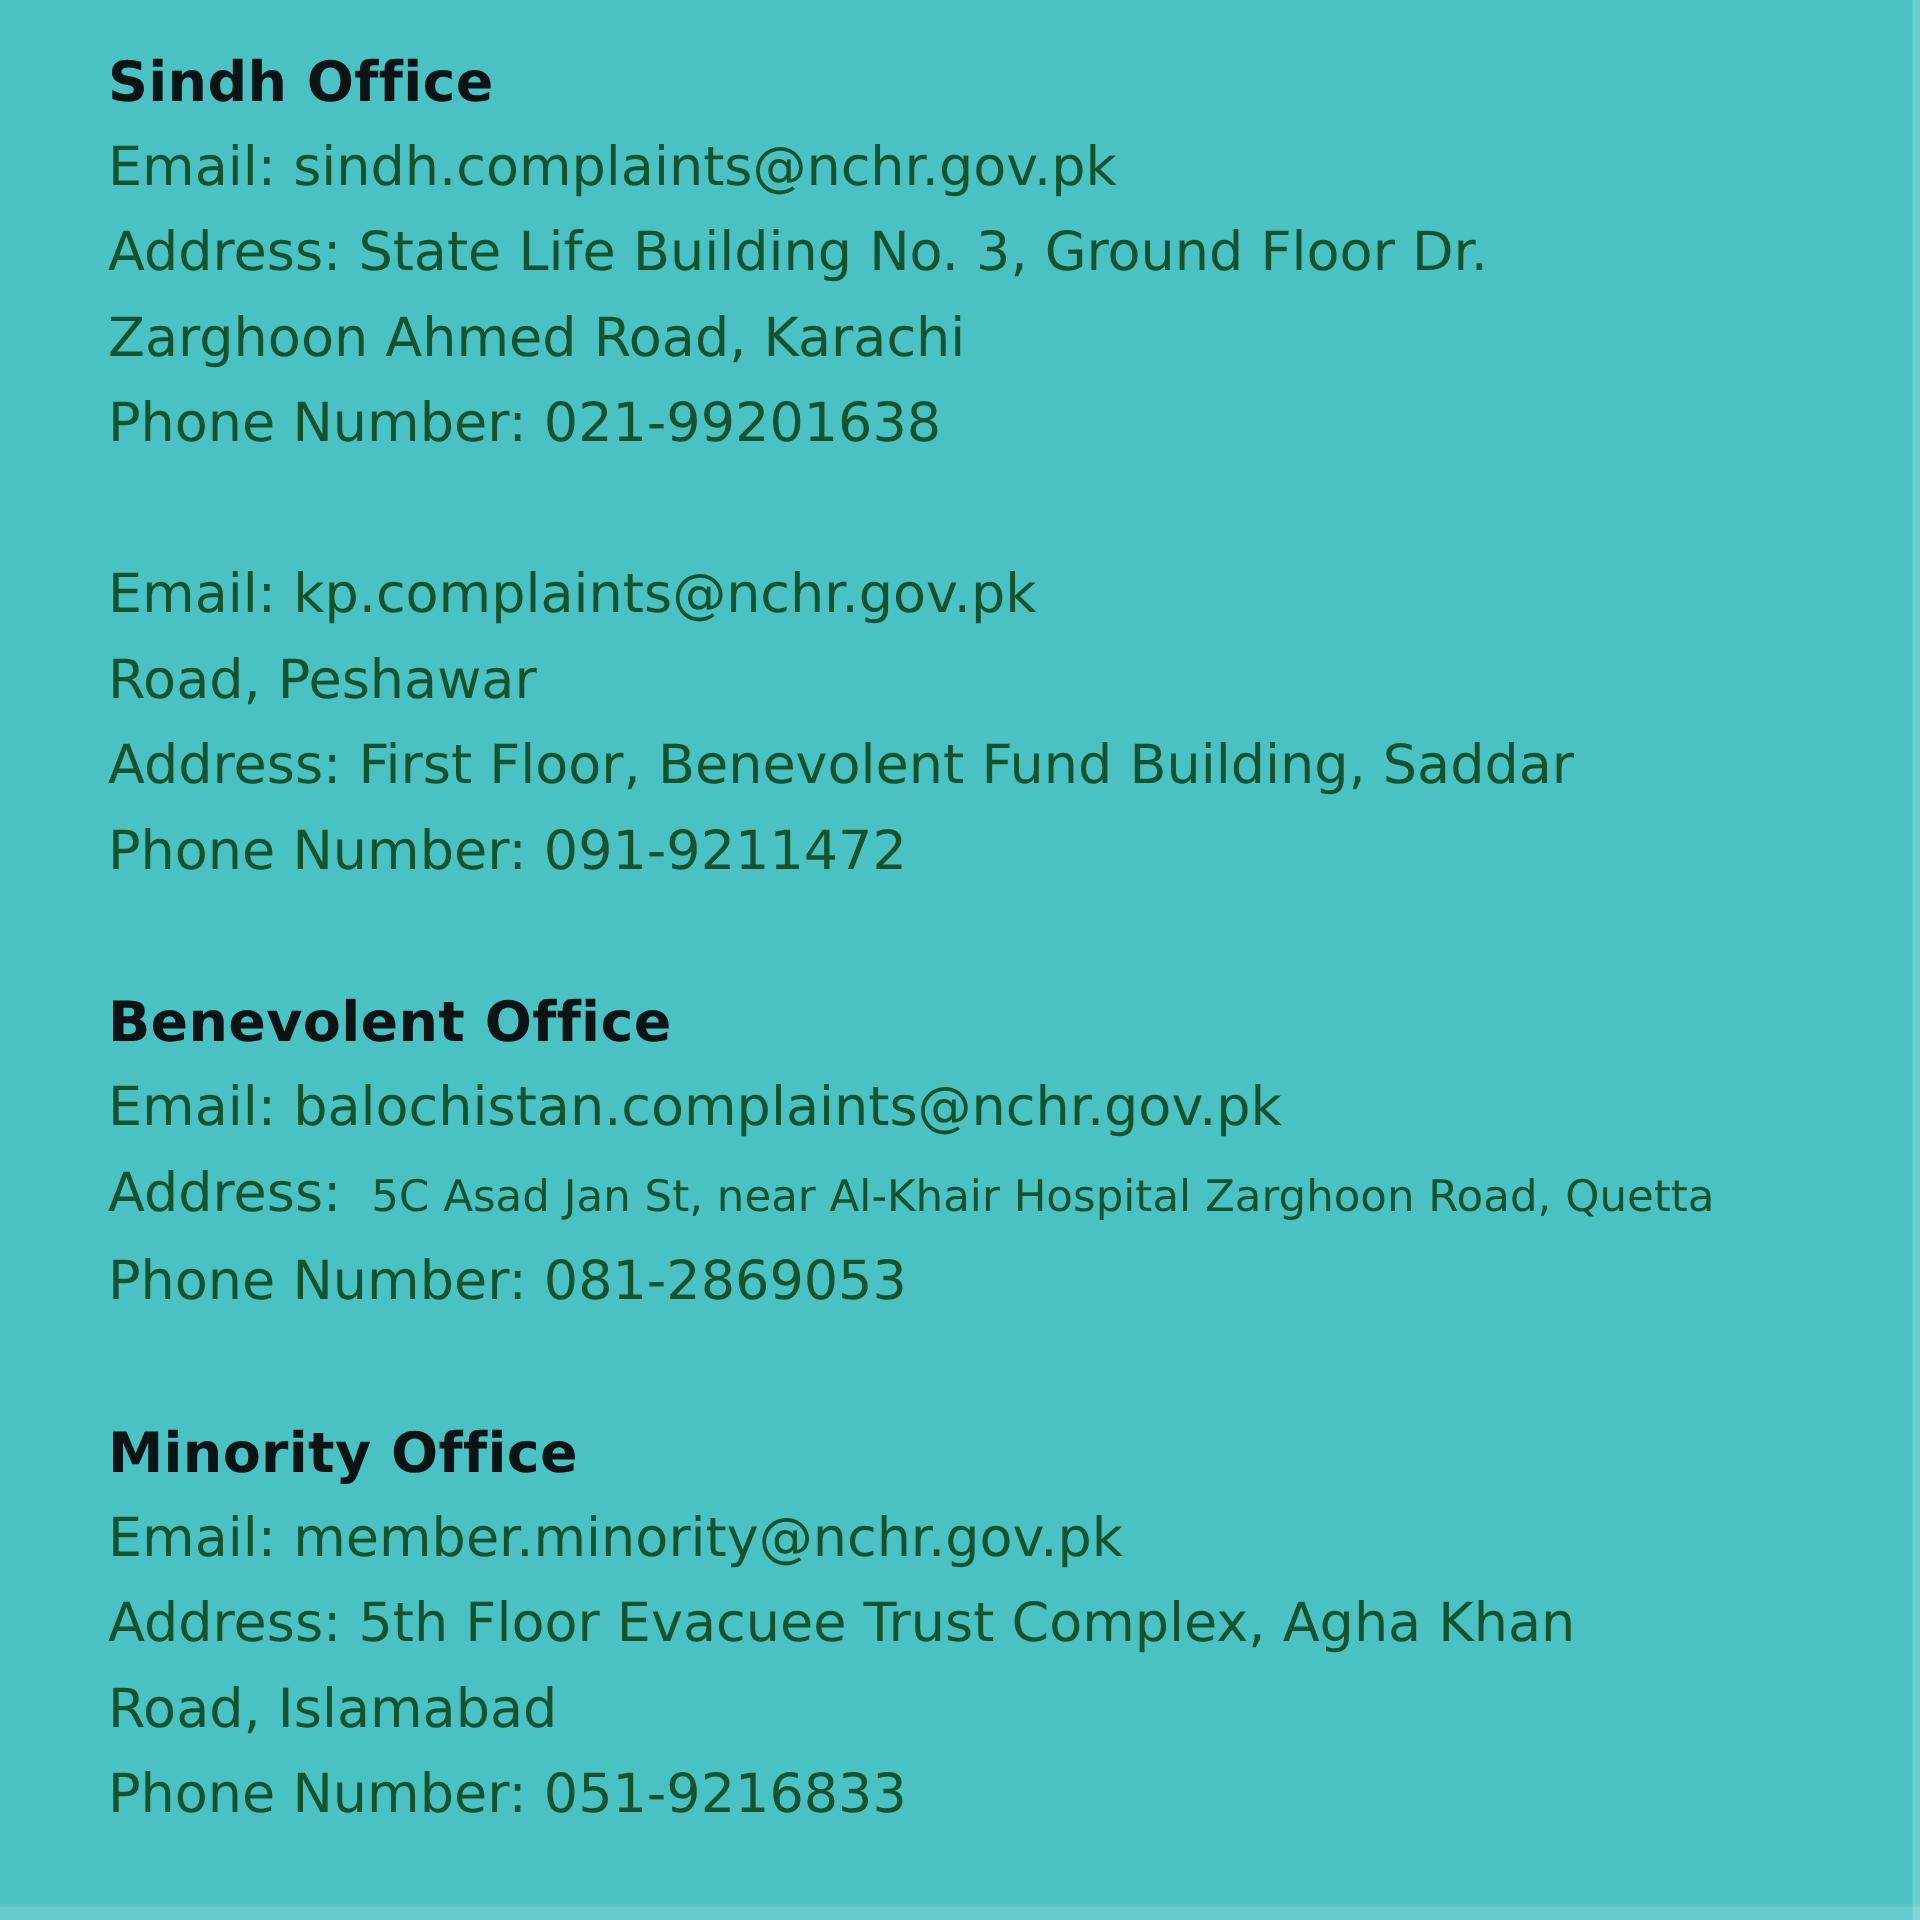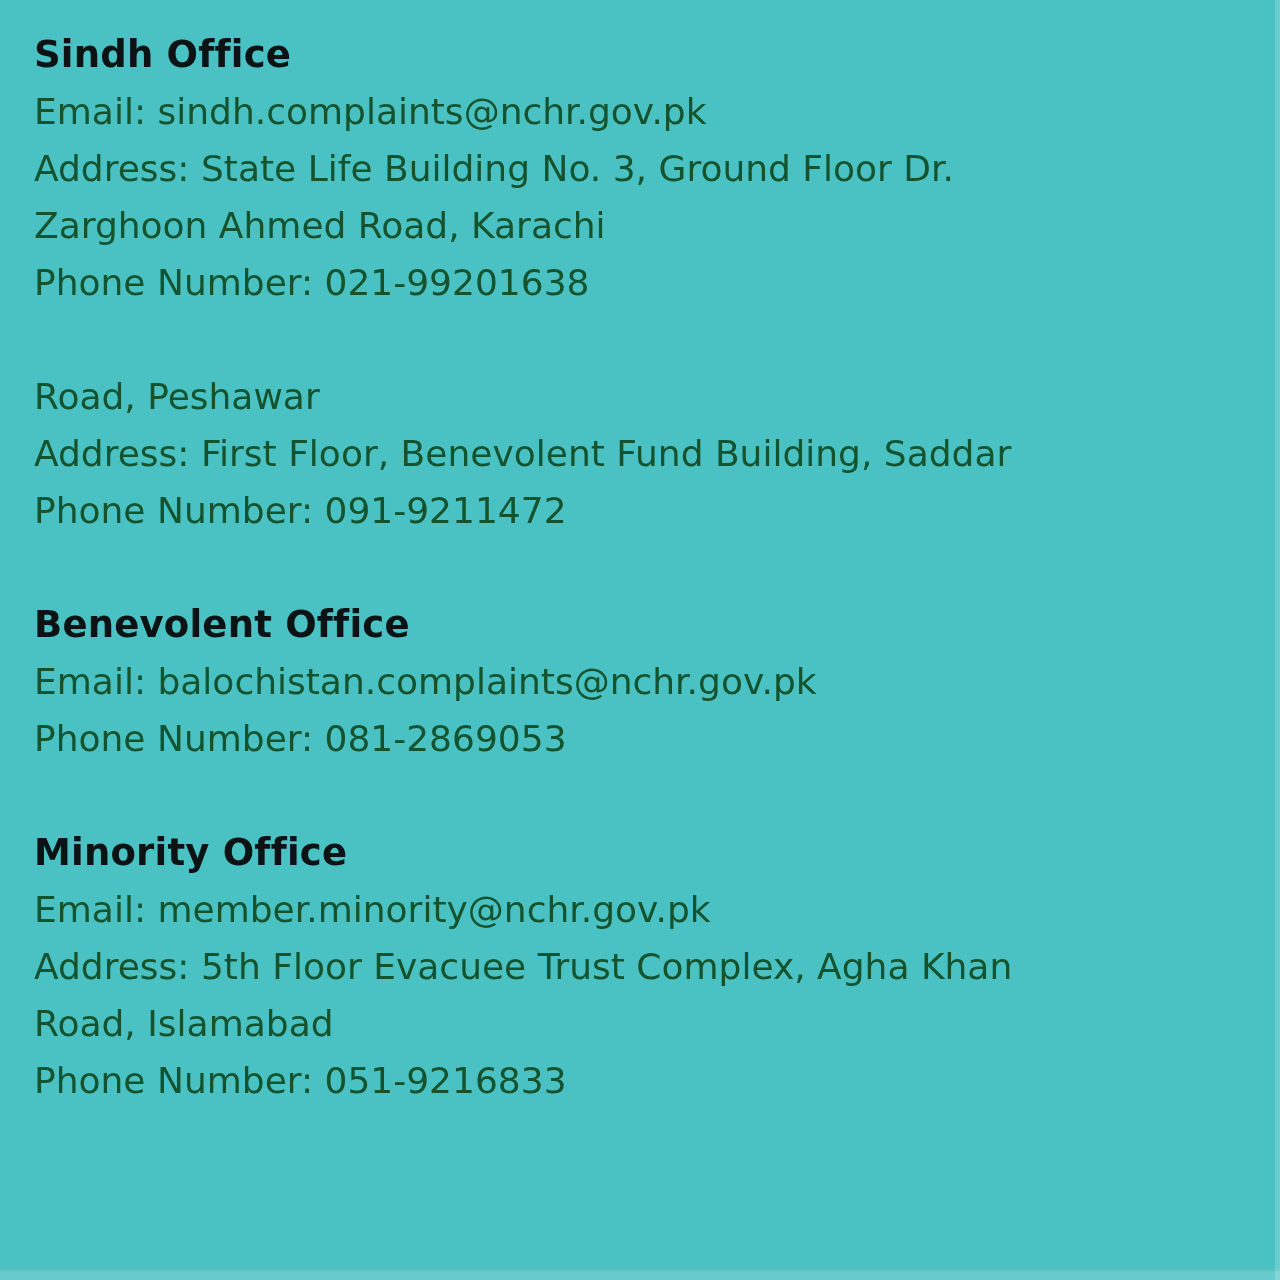--- a/index.html
+++ b/index.html
@@ -12,21 +12,21 @@
     background: #4AC2C4;
     font-family: "DejaVu Sans", "Liberation Sans", sans-serif;
     position: relative;
     overflow: hidden;
   }
   .poster {
     position: relative;
     width: 100%;
     height: 100%;
     box-sizing: border-box;
-    padding: 26px 40px 0 34px;
+    padding: 26px 40px 0 72px;
   }
   .office {
     margin: 0 0 57px 0;
   }
   .office-title {
     margin: 0;
     font-size: 37px;
     line-height: 57px;
     font-weight: 700;
     color: #0B1314;
@@ -70,28 +70,30 @@
 
   <section class="office">
     <h2 class="office-title">Sindh Office</h2>
     <p class="office-line">Email: sindh.complaints@nchr.gov.pk</p>
     <p class="office-line">Address: State Life Building No. 3, Ground Floor Dr.</p>
     <p class="office-line">Zarghoon Ahmed Road, Karachi</p>
     <p class="office-line">Phone Number: 021-99201638</p>
   </section>
 
   <section class="office">
+    <p class="office-line">Email: kp.complaints@nchr.gov.pk</p>
     <p class="office-line">Road, Peshawar</p>
     <p class="office-line">Address: First Floor, Benevolent Fund Building, Saddar</p>
     <p class="office-line">Phone Number: 091-9211472</p>
   </section>
 
   <section class="office">
     <h2 class="office-title">Benevolent Office</h2>
     <p class="office-line">Email: balochistan.complaints@nchr.gov.pk</p>
+    <p class="office-line"><span>Address:</span><span class="address-small">5C Asad Jan St, near Al-Khair Hospital Zarghoon Road, Quetta</span></p>
     <p class="office-line">Phone Number: 081-2869053</p>
   </section>
 
   <section class="office">
     <h2 class="office-title">Minority Office</h2>
     <p class="office-line">Email: member.minority@nchr.gov.pk</p>
     <p class="office-line">Address: 5th Floor Evacuee Trust Complex, Agha Khan</p>
     <p class="office-line">Road, Islamabad</p>
     <p class="office-line">Phone Number: 051-9216833</p>
   </section>

